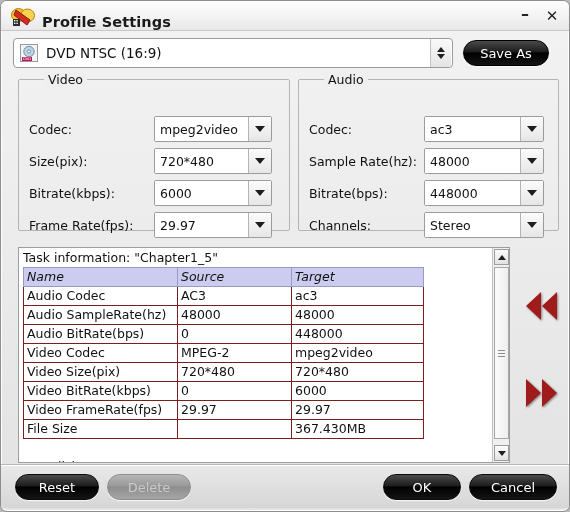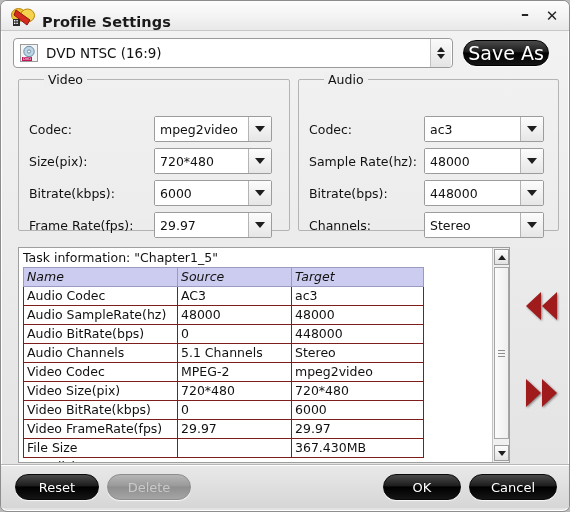--- a/index.html
+++ b/index.html
@@ -77,21 +77,21 @@
     border-left: 1px solid #c2c2c2;
     border-radius: 0 3px 3px 0;
     display: flex; flex-direction: column; align-items: center; justify-content: center; gap: 2px;
   }
   #save-as {
     margin-left: 10px;
     width: 86px; height: 26px;
     border-radius: 13px;
     background: linear-gradient(to bottom, #4a4a4a 0%, #1d1d1d 45%, #000 50%, #151515 100%);
     border: 1px solid #000;
-    color: #fff; font-size: 19px;
+    color: #fff; font-size: 13px;
     display: flex; align-items: center; justify-content: center;
     box-shadow: 0 1px 1px rgba(255,255,255,.7);
   }
 
   
   .groupbox {
     position: absolute; top: 78px; height: 152px;
     border: 1px solid #b4b4b4;
     border-radius: 2px;
   }
@@ -420,25 +420,20 @@
           <td>Audio SampleRate(hz)</td>
           <td>48000</td>
           <td>48000</td>
         </tr>
         <tr>
           <td>Audio BitRate(bps)</td>
           <td>0</td>
           <td>448000</td>
         </tr>
         <tr>
-          <td>Audio Channels</td>
-          <td>5.1 Channels</td>
-          <td>Stereo</td>
-        </tr>
-        <tr>
           <td>Video Codec</td>
           <td>MPEG-2</td>
           <td>mpeg2video</td>
         </tr>
         <tr>
           <td>Video Size(pix)</td>
           <td>720*480</td>
           <td>720*480</td>
         </tr>
         <tr>

